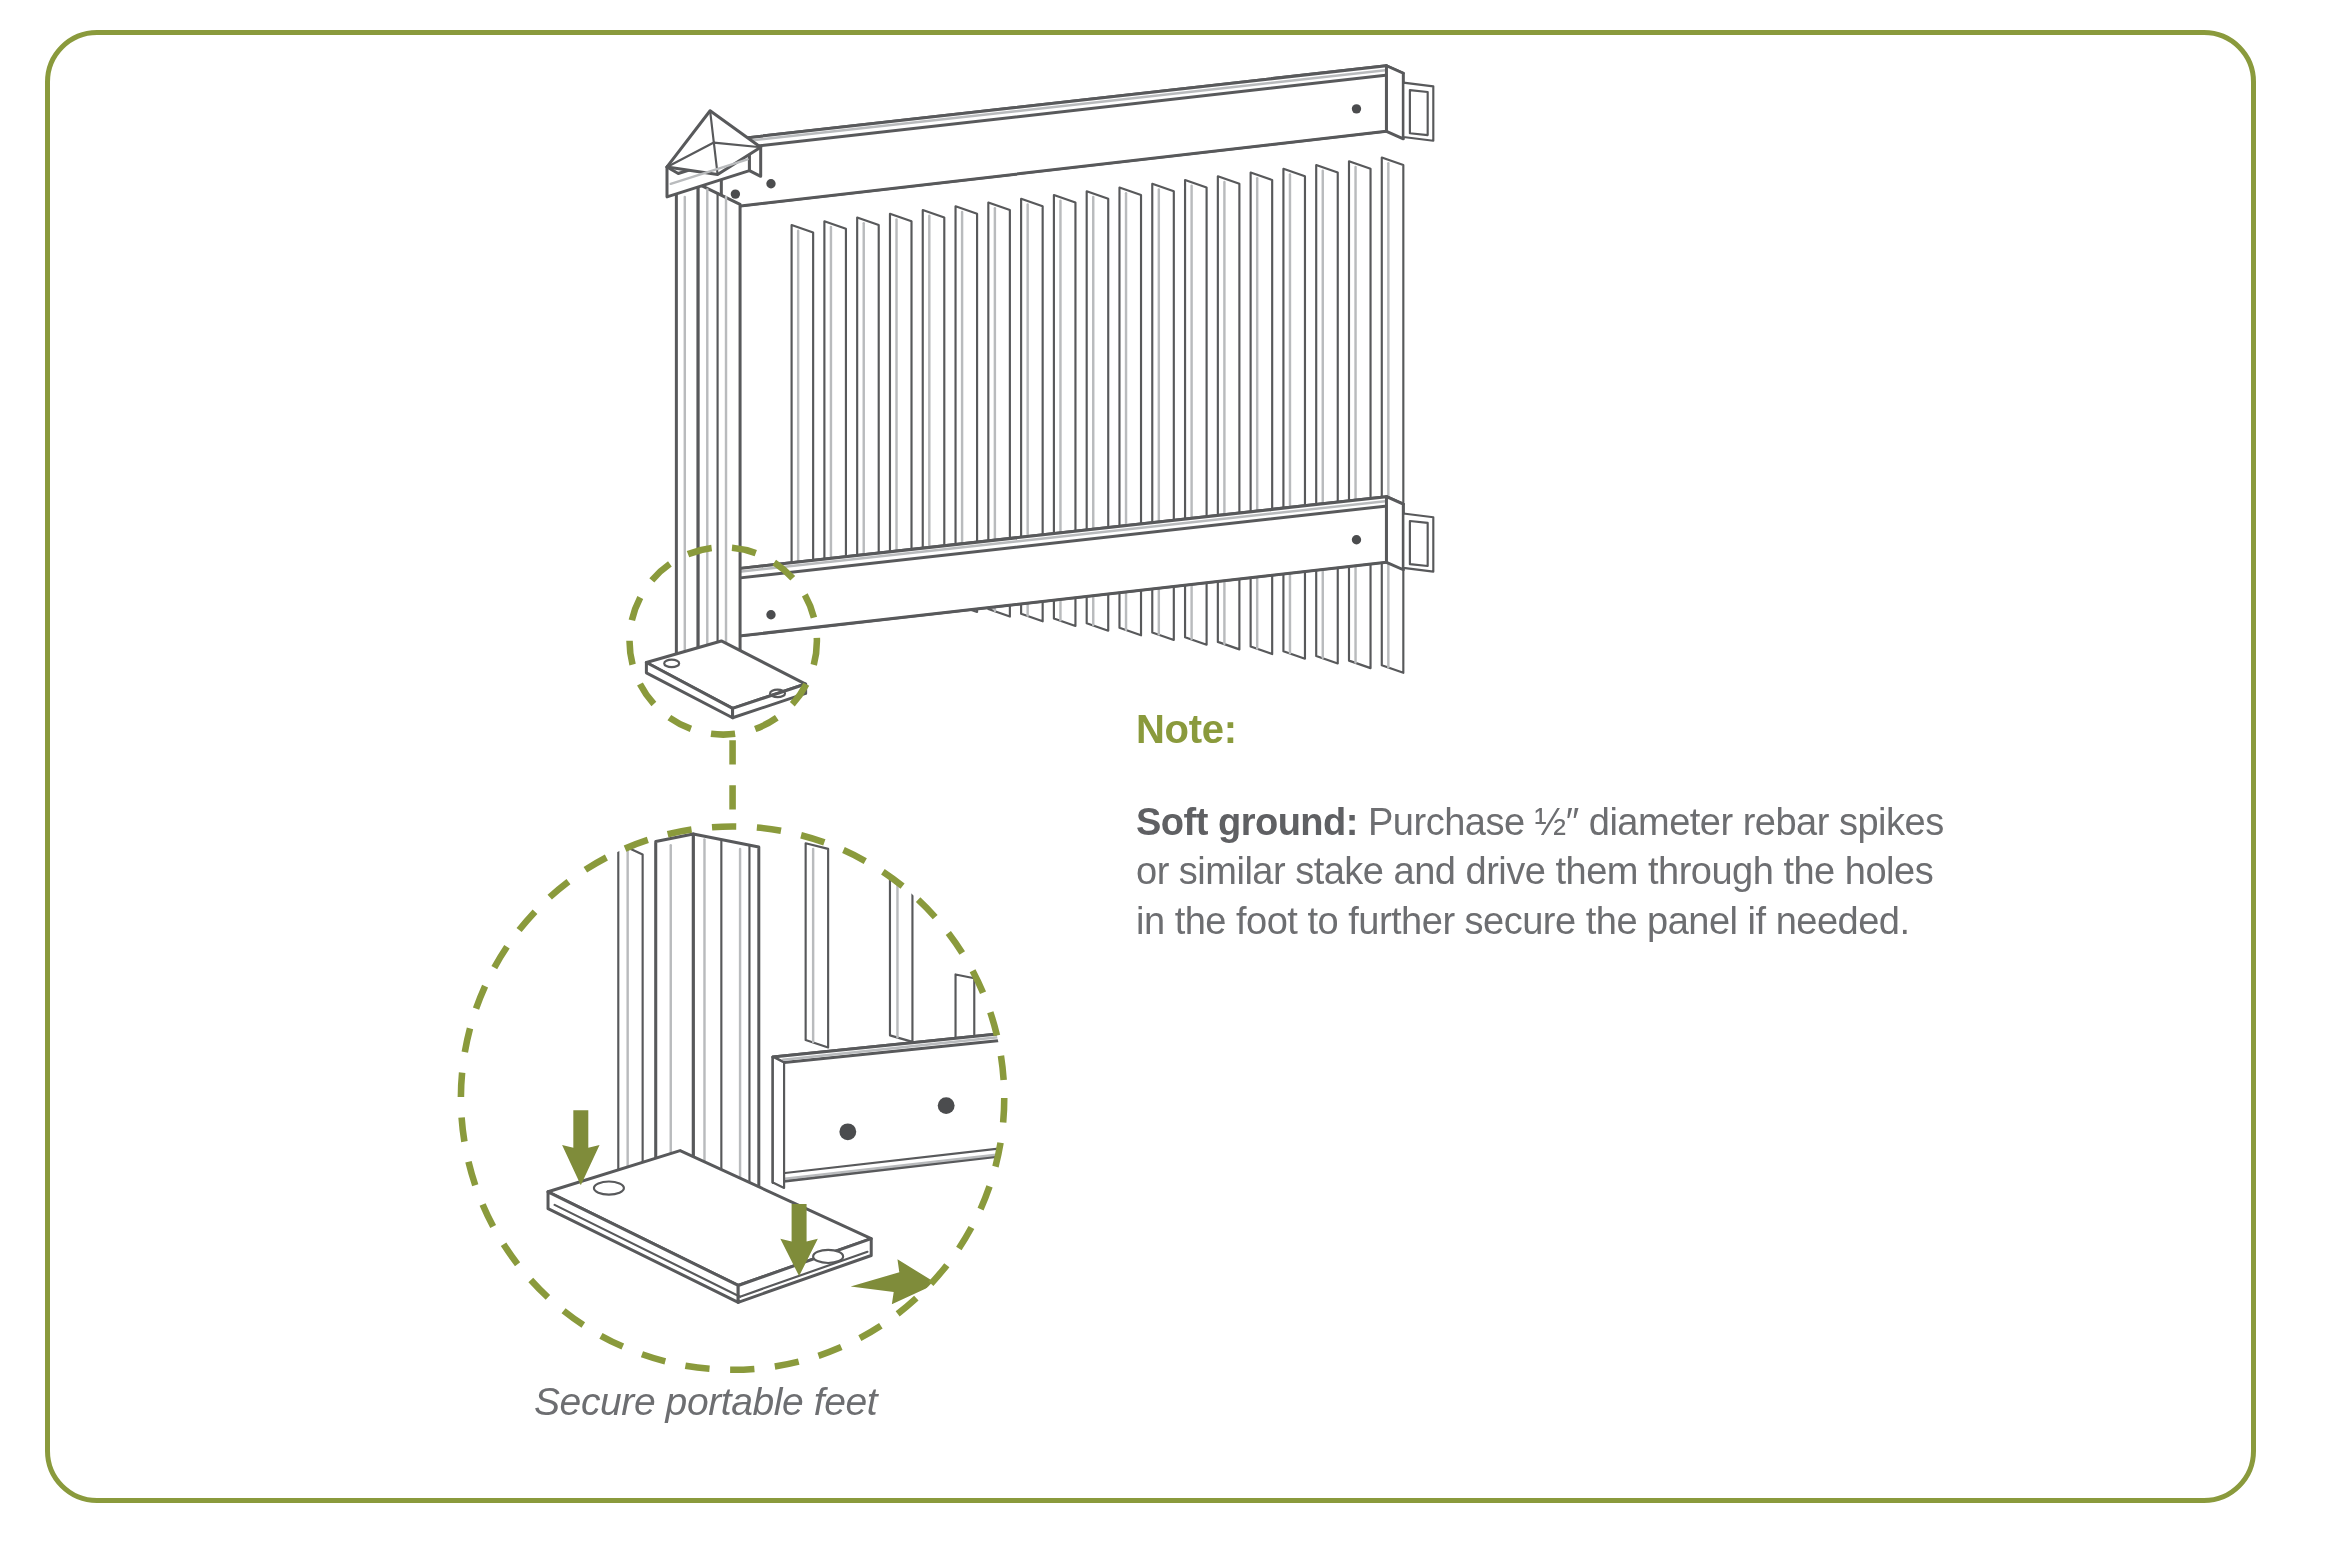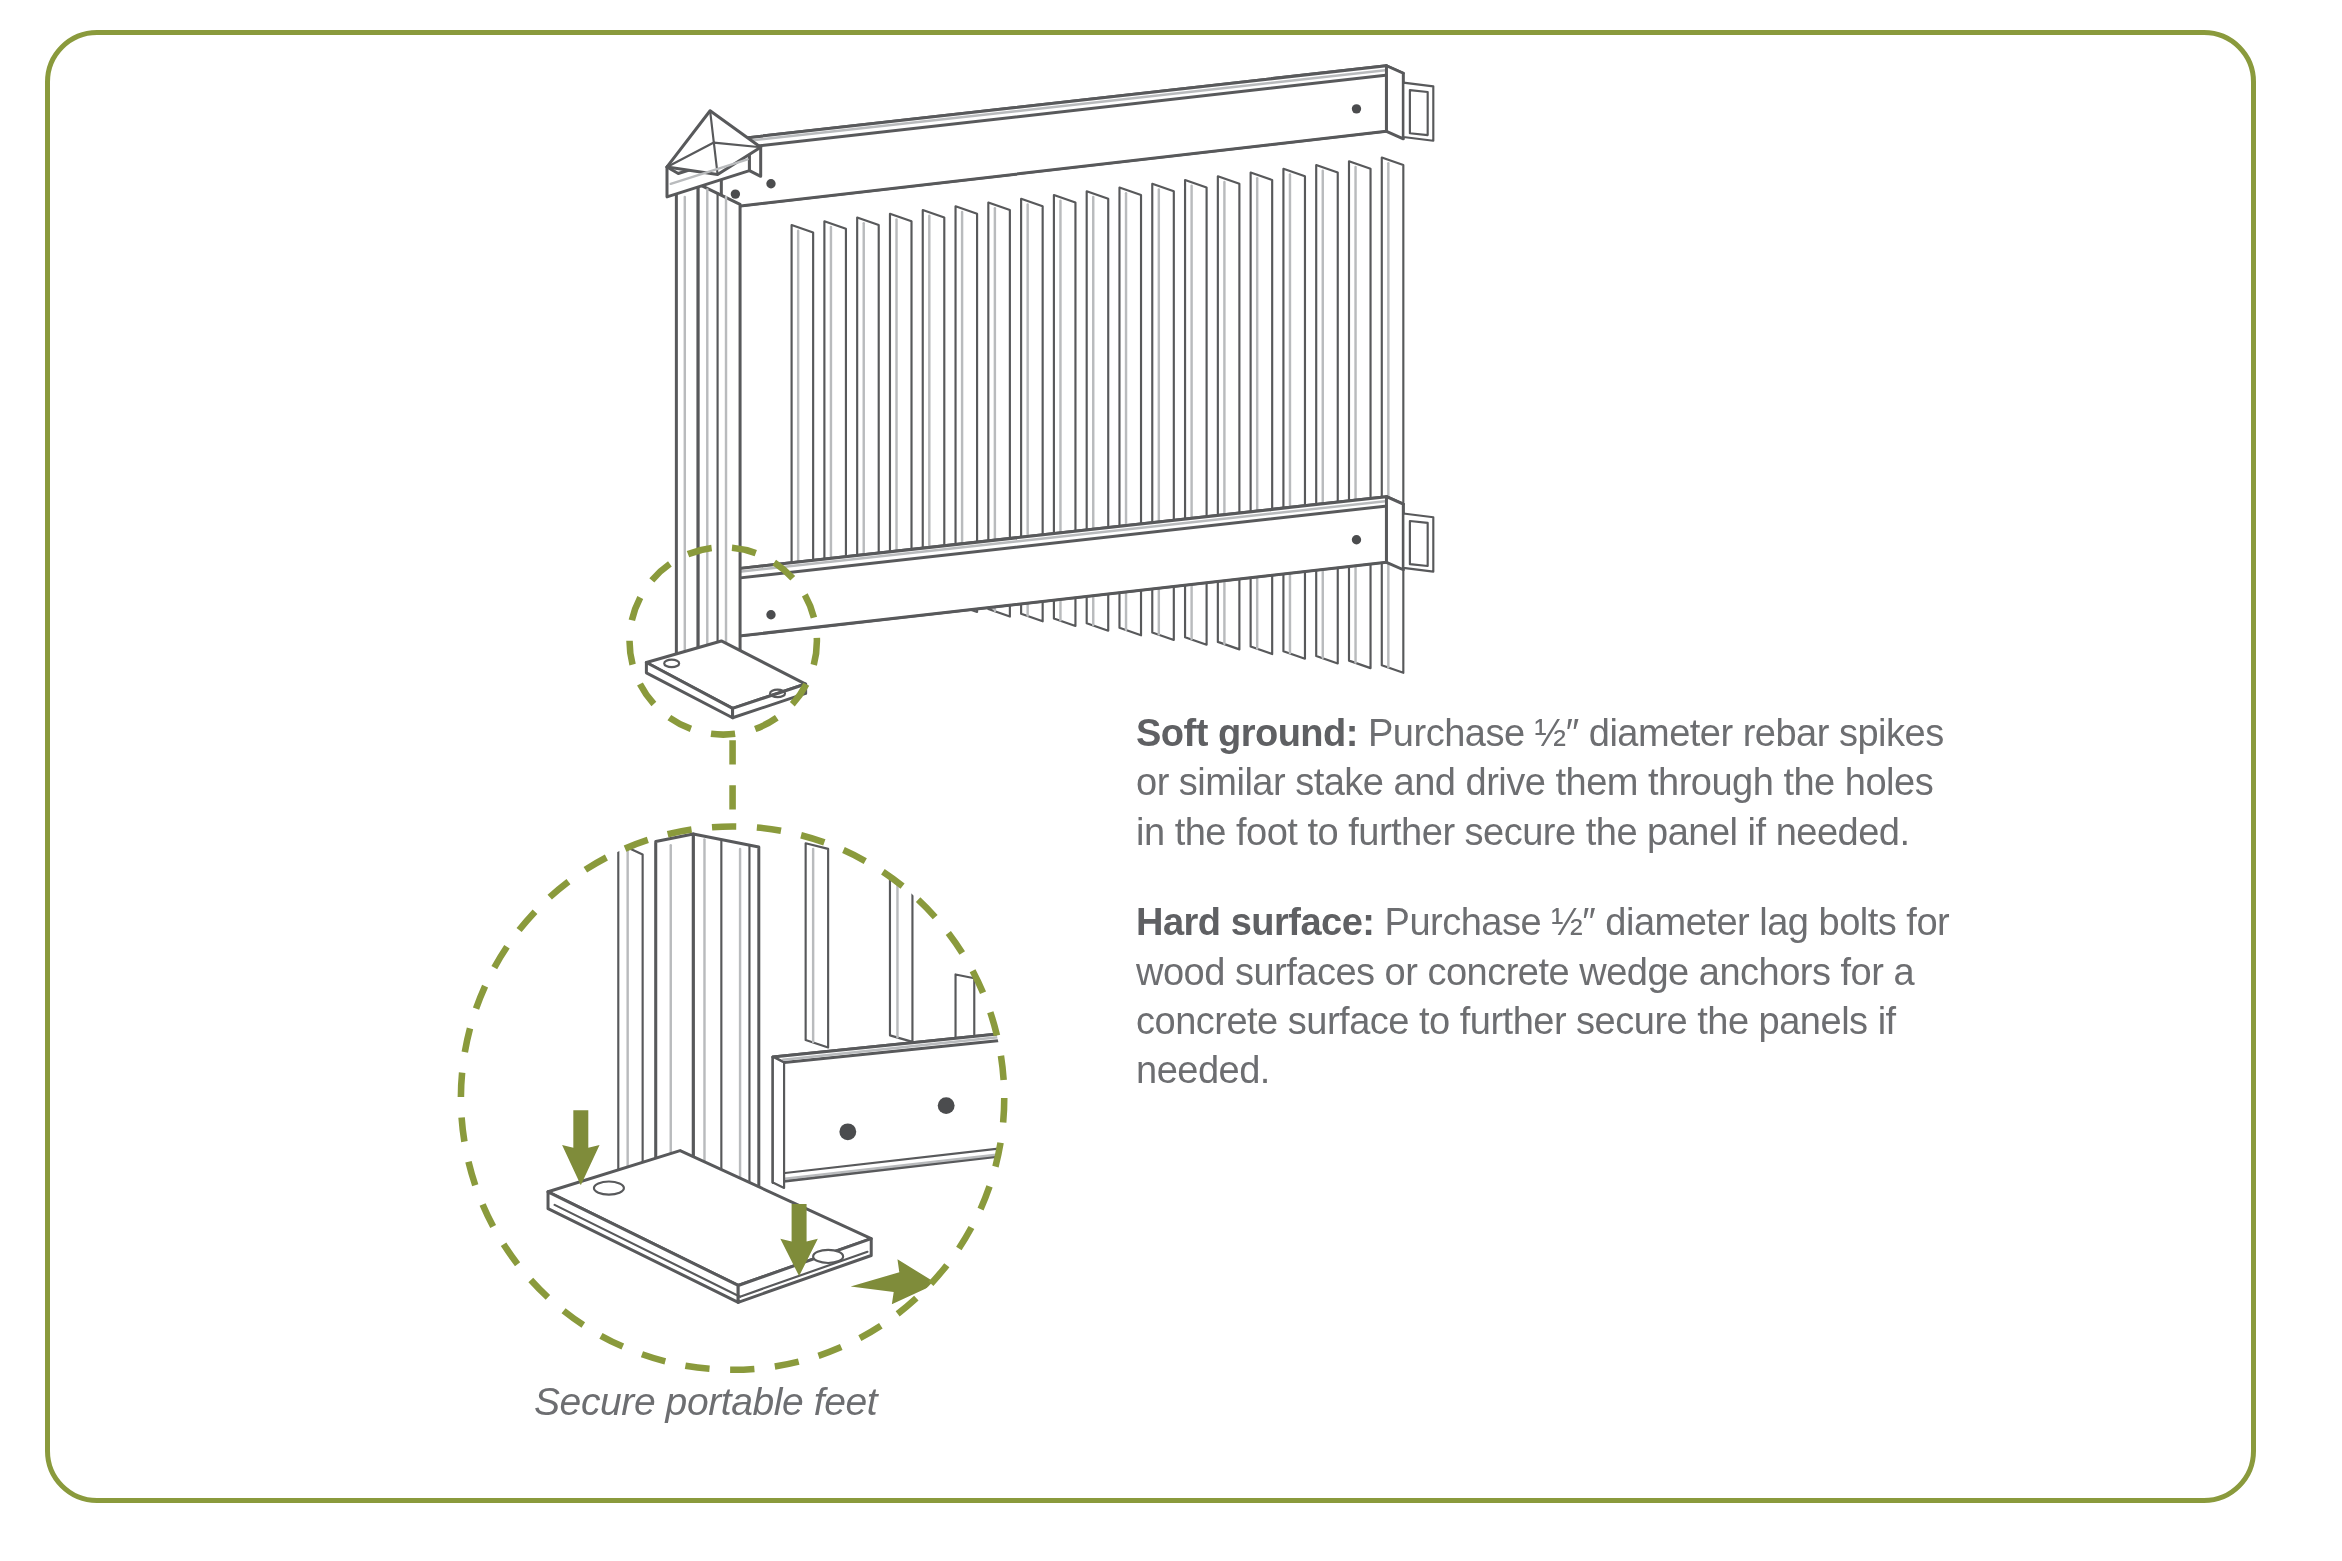--- a/index.html
+++ b/index.html
@@ -310,26 +310,24 @@
         </g>
       </g>
 
       <circle class="dash" cx="782" cy="1172" r="290"></circle>
     </g>
   </svg>
 
   <div id="frame"></div>
 
   <div id="note-col">
+    <div class="note-heading">Note:</div>
 
     <p class="note-para">
       <span class="lead">Soft ground:</span><span> Purchase ½″ diameter rebar spikes or similar stake and drive them through the holes in the foot to further secure the panel if needed.</span>
     </p>
 
-    <p class="note-para">
-      <span class="lead">Hard surface:</span><span> Purchase ½″ diameter lag bolts for wood surfaces or concrete wedge anchors for a concrete surface to further secure the panels if needed.</span>
-    </p>
   </div>
 
   <div id="caption">Secure portable feet</div>
 
 </div>
 
 
 </body></html>

